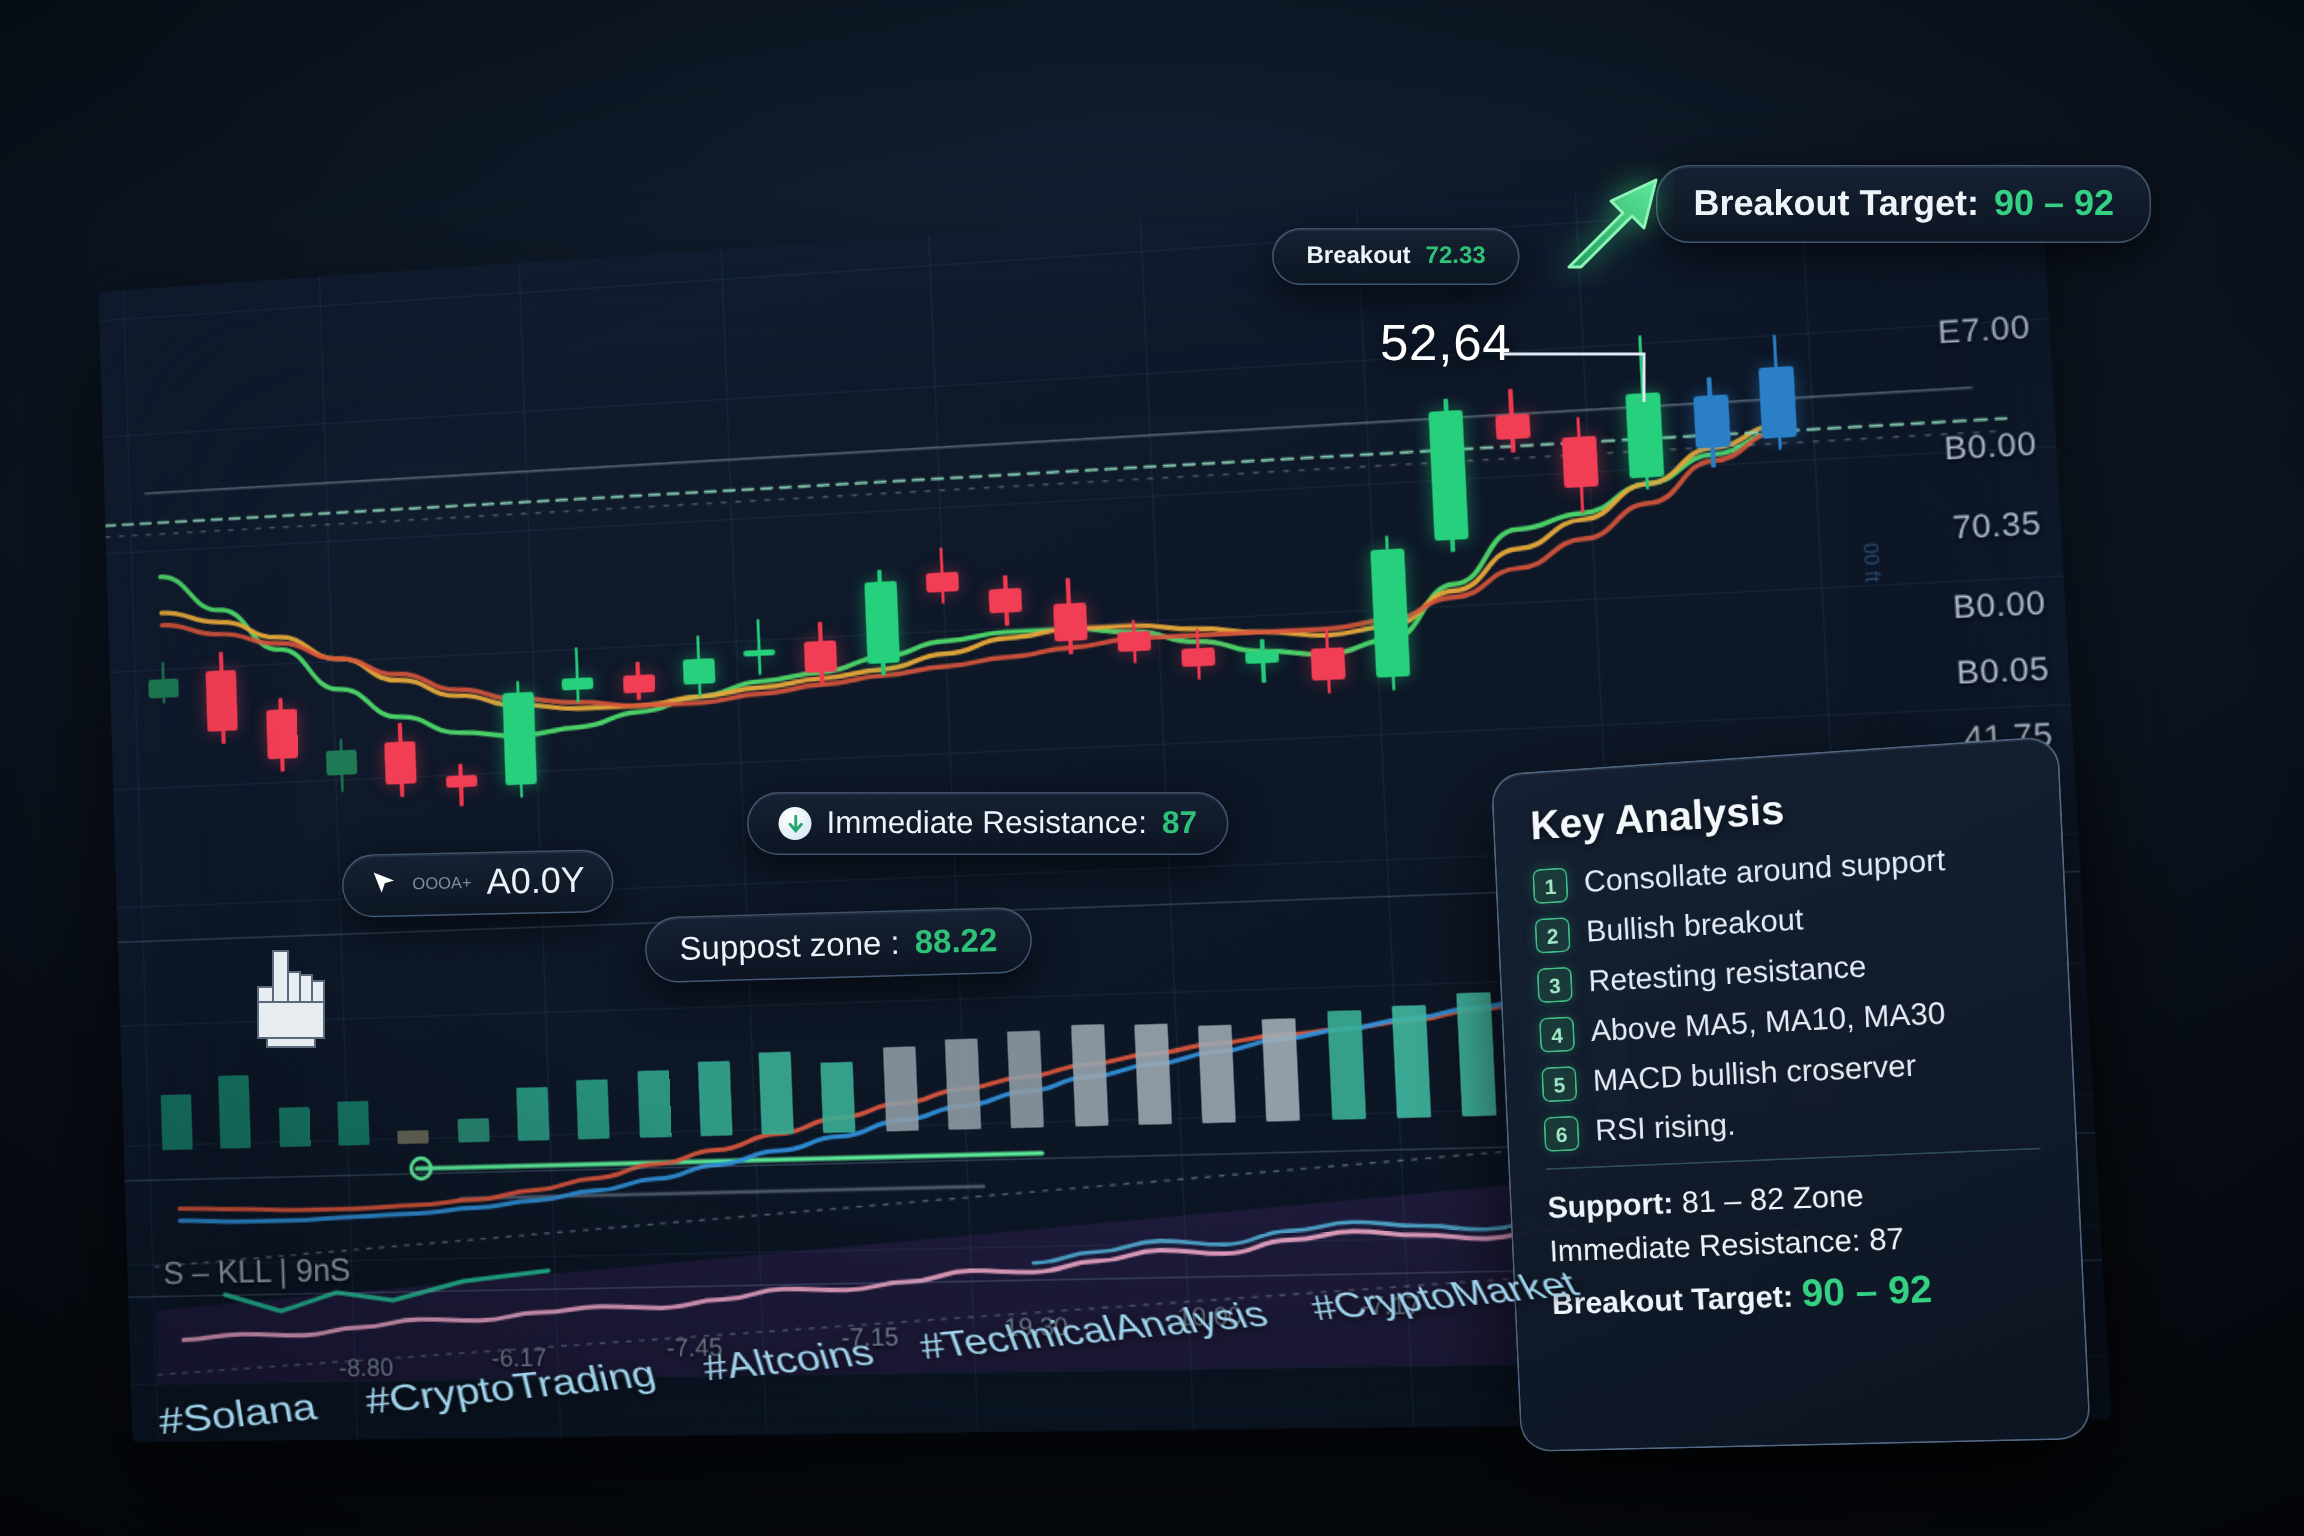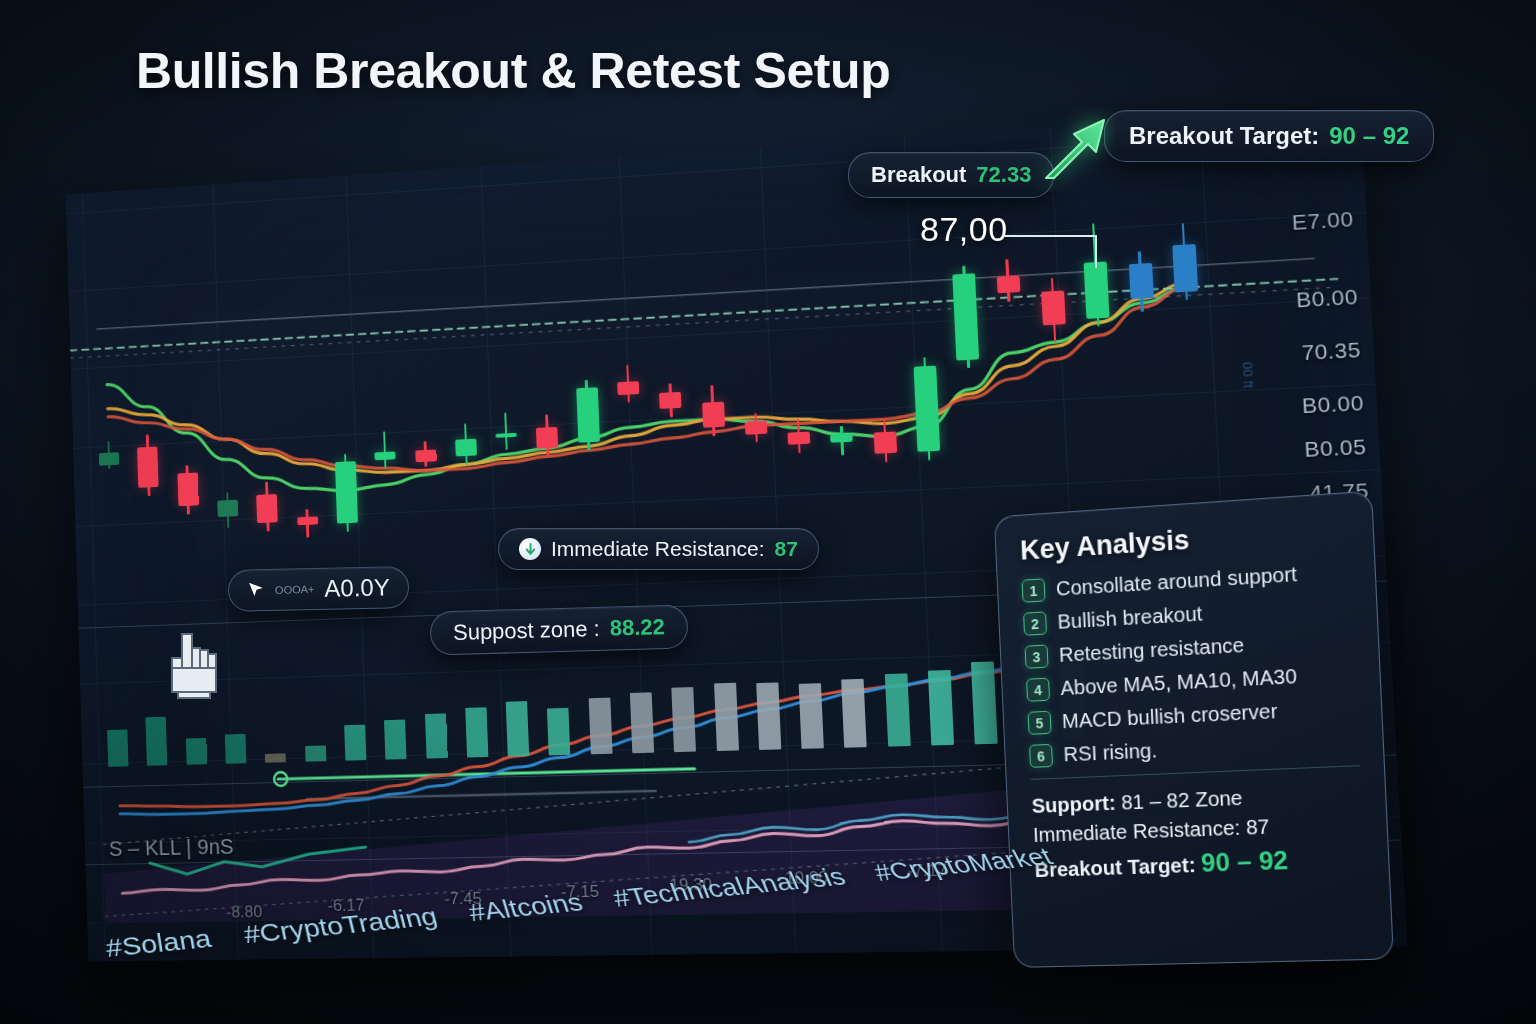--- a/index.html
+++ b/index.html
@@ -71,21 +71,21 @@
 
   svg.ovl{ position:absolute; inset:0; width:100%; height:100%; overflow:visible; }
 
   
   .pill{
     position:absolute; display:flex; align-items:center; gap:10px;
     background:linear-gradient(180deg,rgba(22,34,52,.96),rgba(13,21,34,.96));
     border:1.4px solid rgba(130,165,205,.42);
     border-radius:22px; padding:9px 22px;
     box-shadow:0 8px 26px rgba(0,0,0,.6), inset 0 1px 0 rgba(255,255,255,.07);
-    color:#eef3f9; font-size:22px; white-space:nowrap;
+    color:#eef3f9; font-size:16px; white-space:nowrap;
   }
   .pill b{ font-weight:700; }
   .val-green{ color:#2fc178; font-weight:600; }
   .val-green-b{ color:#34d184; font-weight:700; }
 
   .dot-ico{
     width:22px;height:22px;border-radius:50%;
     background:radial-gradient(circle at 35% 30%,#ffffff,#cfe2f2);
     display:flex;align-items:center;justify-content:center; flex:0 0 auto;
   }
@@ -358,21 +358,20 @@
         <div class="xlab" style="left: 960px; top: 707px;">-18.00</div>
         <div class="xlab" style="left: 1075px; top: 702px;">18.00</div>
         <div class="xlab" style="left: 26px; top: 672px; font-size: 22px; color: rgb(151, 166, 184);">S – KLL | 9nS</div>
         <div class="vlab" style="left: 1200px; top: 240px;">00 ft</div>
         <div class="vlab" style="left: 1200px; top: 430px;">00 ft</div>
       </div>
   </div>
 
   <div class="bg-vign"></div>
 
-  <div class="title">Bullish Breakout &amp; Retest Setup</div>
 
   <div class="pill" style="left:848px; top:152px;">
     <b>Breakout</b>
     <span class="val-green">72.33</span>
   </div>
 
   <div class="pill" style="left:1104px; top:110px; font-size:24px; padding:11px 24px;">
     <b>Breakout Target:</b>
     <span class="val-green-b">90 – 92</span>
   </div>
@@ -382,21 +381,21 @@
       <defs>
         <linearGradient id="ag" x1="0" y1="1" x2="1" y2="0">
           <stop offset="0%" stop-color="#1f9b5e"></stop>
             <stop offset="100%" stop-color="#5fe89a"></stop>
         </linearGradient>
       </defs>
       <path d="M14 70 L50 34 L42 26 L72 12 L64 44 L56 36 L22 70 Z" fill="url(#ag)" stroke="#8cf4b6" stroke-width="2" stroke-linejoin="round" style="filter:drop-shadow(0 0 10px rgba(60,220,130,.6))"></path>
     </svg>
   </div>
 
-  <div class="price-callout">87,00</div>
+  <div class="price-callout">52,64</div>
   <svg style="position:absolute; left:1000px; top:222px;" width="120" height="50">
     <path d="M2 14 H96 V46" stroke="#dfe9f3" stroke-width="2" fill="none"></path>
   </svg>
 
   <div class="pill" style="left:498px; top:528px; font-size:21px; padding:8px 20px;">
     <span class="dot-ico">
       <svg width="13" height="13" viewBox="0 0 12 12">
           <path d="M6 1 v8 M2.5 6 L6 10 L9.5 6" stroke="#25a86c" stroke-width="1.8" fill="none" stroke-linecap="round"></path>
         </svg>
     </span>

